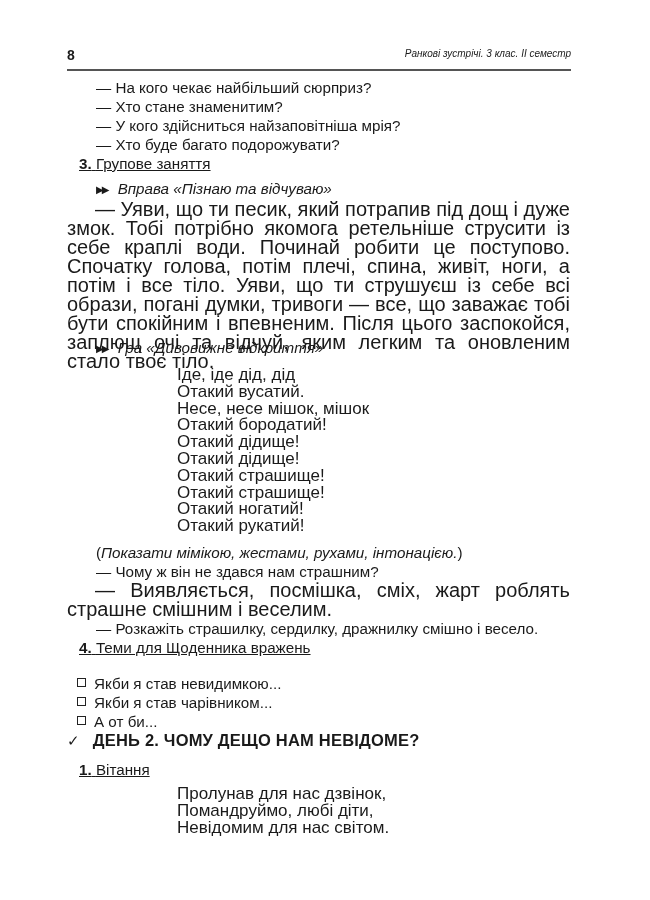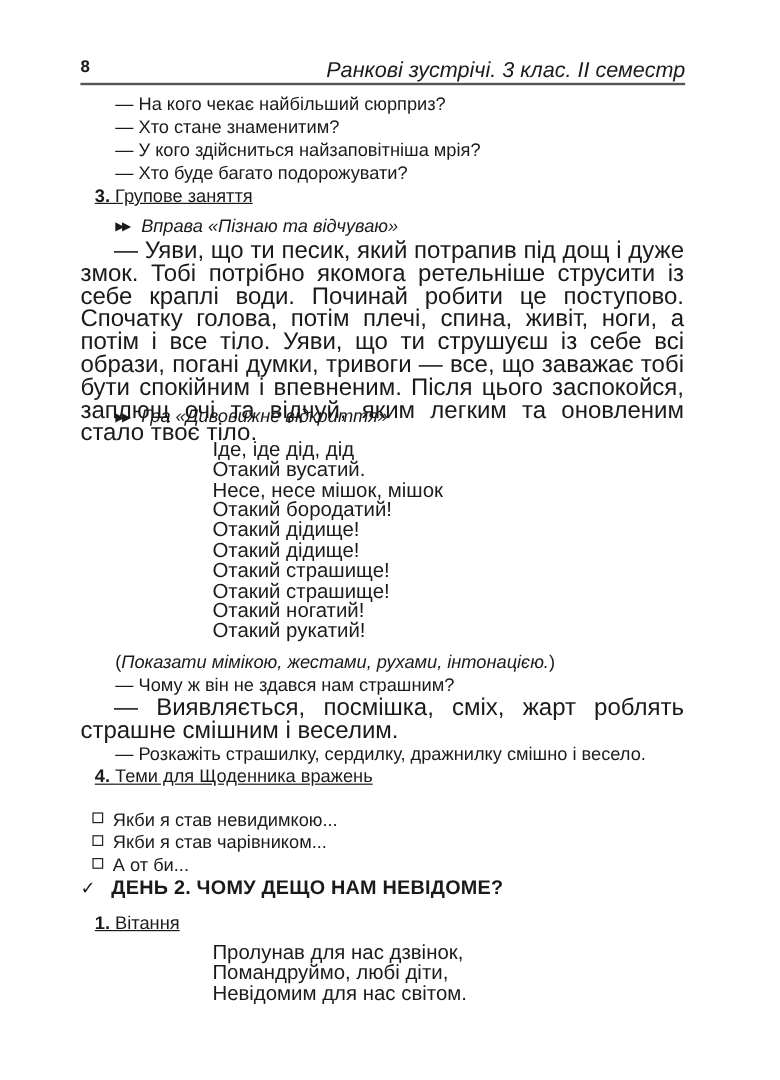--- a/index.html
+++ b/index.html
@@ -1,21 +1,21 @@
 <!DOCTYPE html>
 <html><head>
 <meta charset="utf-8">
 <style>
   html, body { margin: 0; padding: 0; background: #ffffff; }
   body { width: 650px; height: 900px; position: relative; overflow: hidden;
          font-family: "Liberation Sans", sans-serif; color: #1a1a1a; }
   .page { position: absolute; left: 67px; top: 0; width: 504px; }
   .header { position: absolute; left: 67px; top: 47px; width: 504px; height: 22px; }
   .page-num { position: absolute; left: 0; top: 0; font-size: 14px; font-weight: bold; }
-  .running-title { position: absolute; right: 0; top: 1px; font-size: 18px; font-style: italic; }
+  .running-title { position: absolute; right: 0; top: 1px; font-size: 10px; font-style: italic; }
   .rule { position: absolute; left: 0; top: 22px; width: 504px; height: 1.5px; background: #555; }
 
   .line { position: absolute; font-size: 15.2px; line-height: 19px; white-space: nowrap; }
   .q { left: 29px; }
   .num-item { left: 12px; text-decoration: underline; }
   .num-item b { font-weight: bold; }
   .exercise { left: 29px; font-style: italic; }
   .exercise .arrow { font-style: normal; font-size: 10px; margin-right: 6px; vertical-align: 1px; letter-spacing: -2px; }
   .para { position: absolute; left: 0; width: 503px; font-size: 20px; line-height: 19px;
           text-align: justify; text-indent: 28px; }

